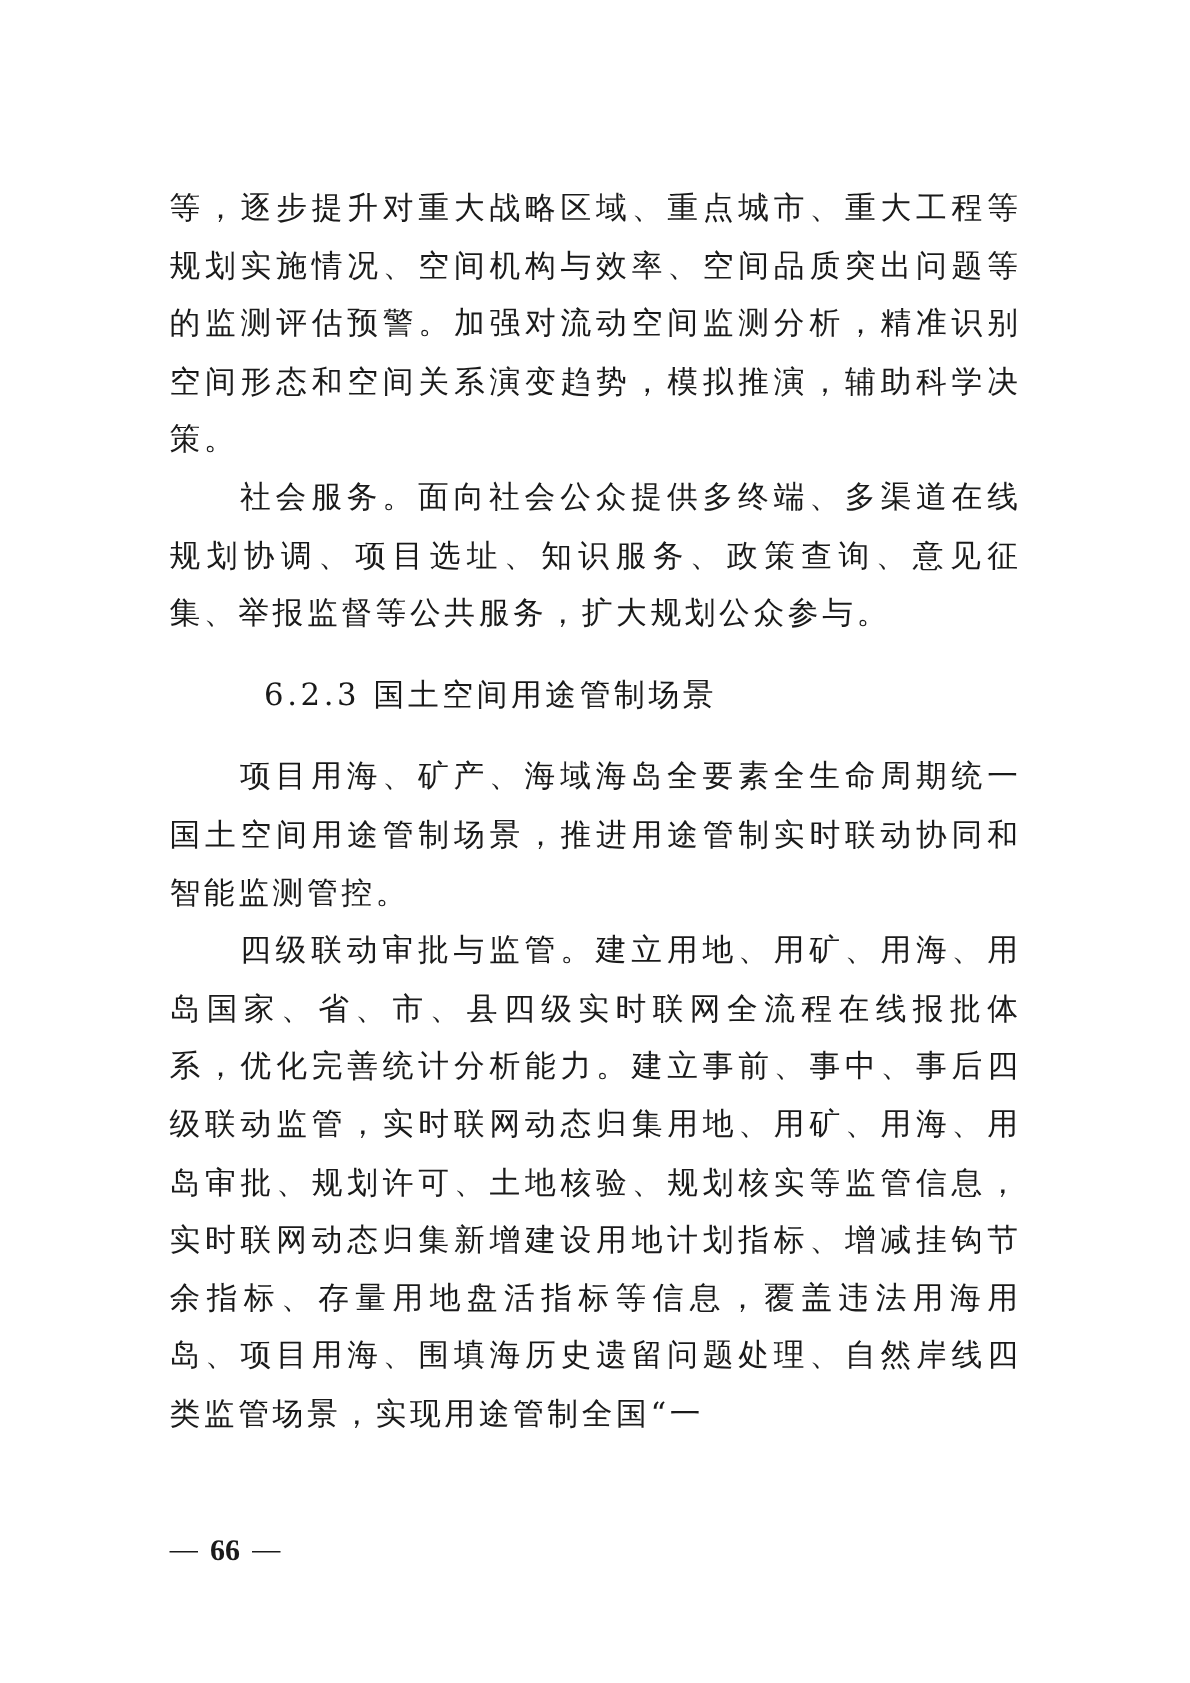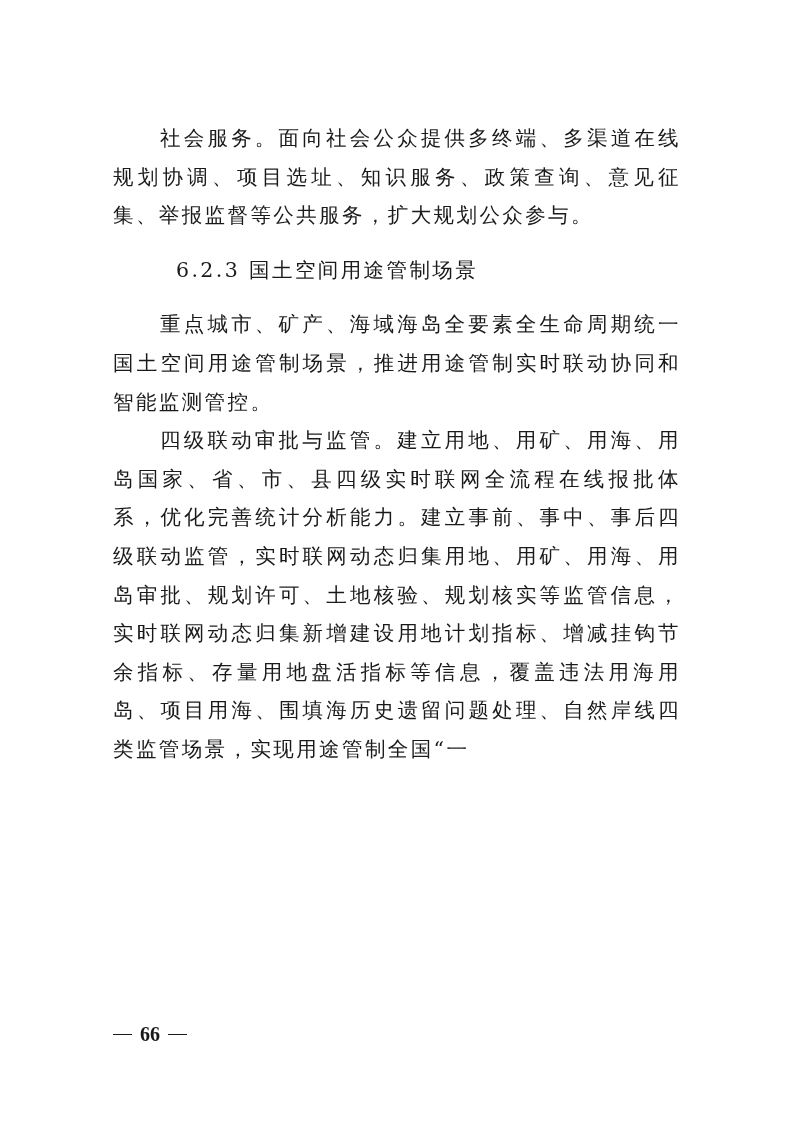--- a/index.html
+++ b/index.html
@@ -56,23 +56,24 @@
       display: inline-block;
       width: 19px;
       height: 1.3px;
       background: #1a1a1a;
     }
   </style>
 </head>
 <body>
 
 <div class="page">
+  <p class="para">等，逐步提升对重大战略区域、重点城市、重大工程等规划实施情况、空间机构与效率、空间品质突出问题等的监测评估预警。加强对流动空间监测分析，精准识别空间形态和空间关系演变趋势，模拟推演，辅助科学决策。</p>
   <p class="para indent">社会服务。面向社会公众提供多终端、多渠道在线规划协调、项目选址、知识服务、政策查询、意见征集、举报监督等公共服务，扩大规划公众参与。</p>
   <p class="heading">6.2.3 国土空间用途管制场景</p>
-  <p class="para indent">重点城市、矿产、海域海岛全要素全生命周期统一国土空间用途管制场景，推进用途管制实时联动协同和智能监测管控。</p>
+  <p class="para indent">项目用海、矿产、海域海岛全要素全生命周期统一国土空间用途管制场景，推进用途管制实时联动协同和智能监测管控。</p>
   <p class="para indent">四级联动审批与监管。建立用地、用矿、用海、用岛国家、省、市、县四级实时联网全流程在线报批体系，优化完善统计分析能力。建立事前、事中、事后四级联动监管，实时联网动态归集用地、用矿、用海、用岛审批、规划许可、土地核验、规划核实等监管信息，实时联网动态归集新增建设用地计划指标、增减挂钩节余指标、存量用地盘活指标等信息，覆盖违法用海用岛、项目用海、围填海历史遗留问题处理、自然岸线四类监管场景，实现用途管制全国“一</p>
 </div>
 
 <div class="footer">
   <span class="dash"></span>
   <span>66</span>
   <span class="dash"></span>
 </div>
 
 </body></html>

